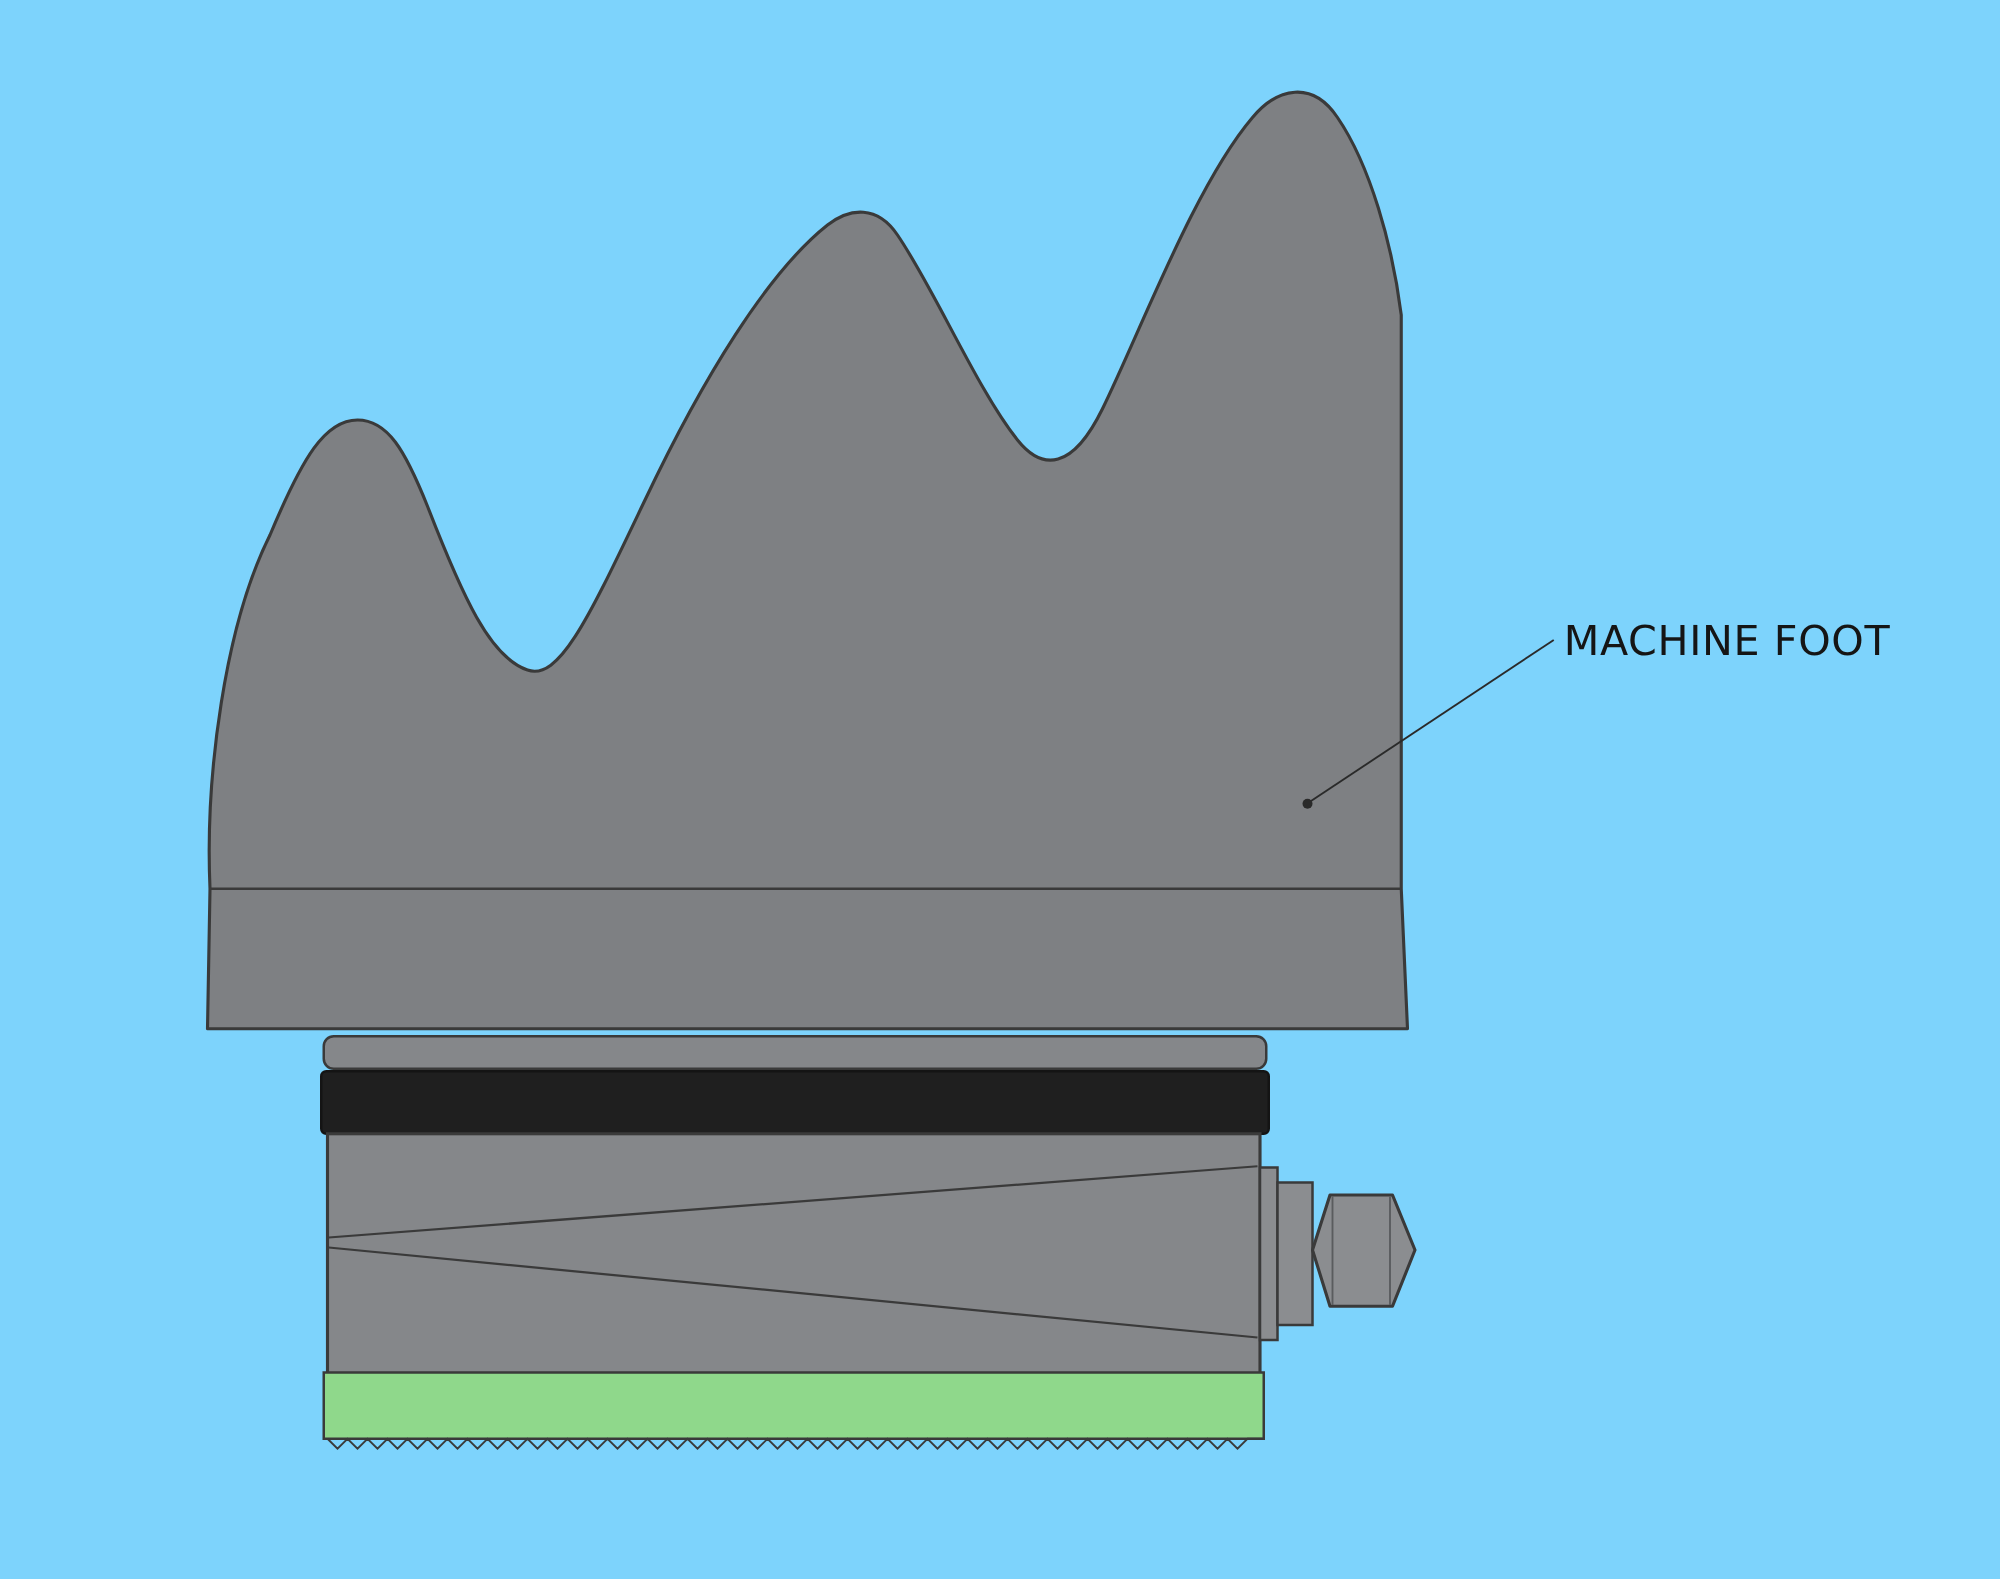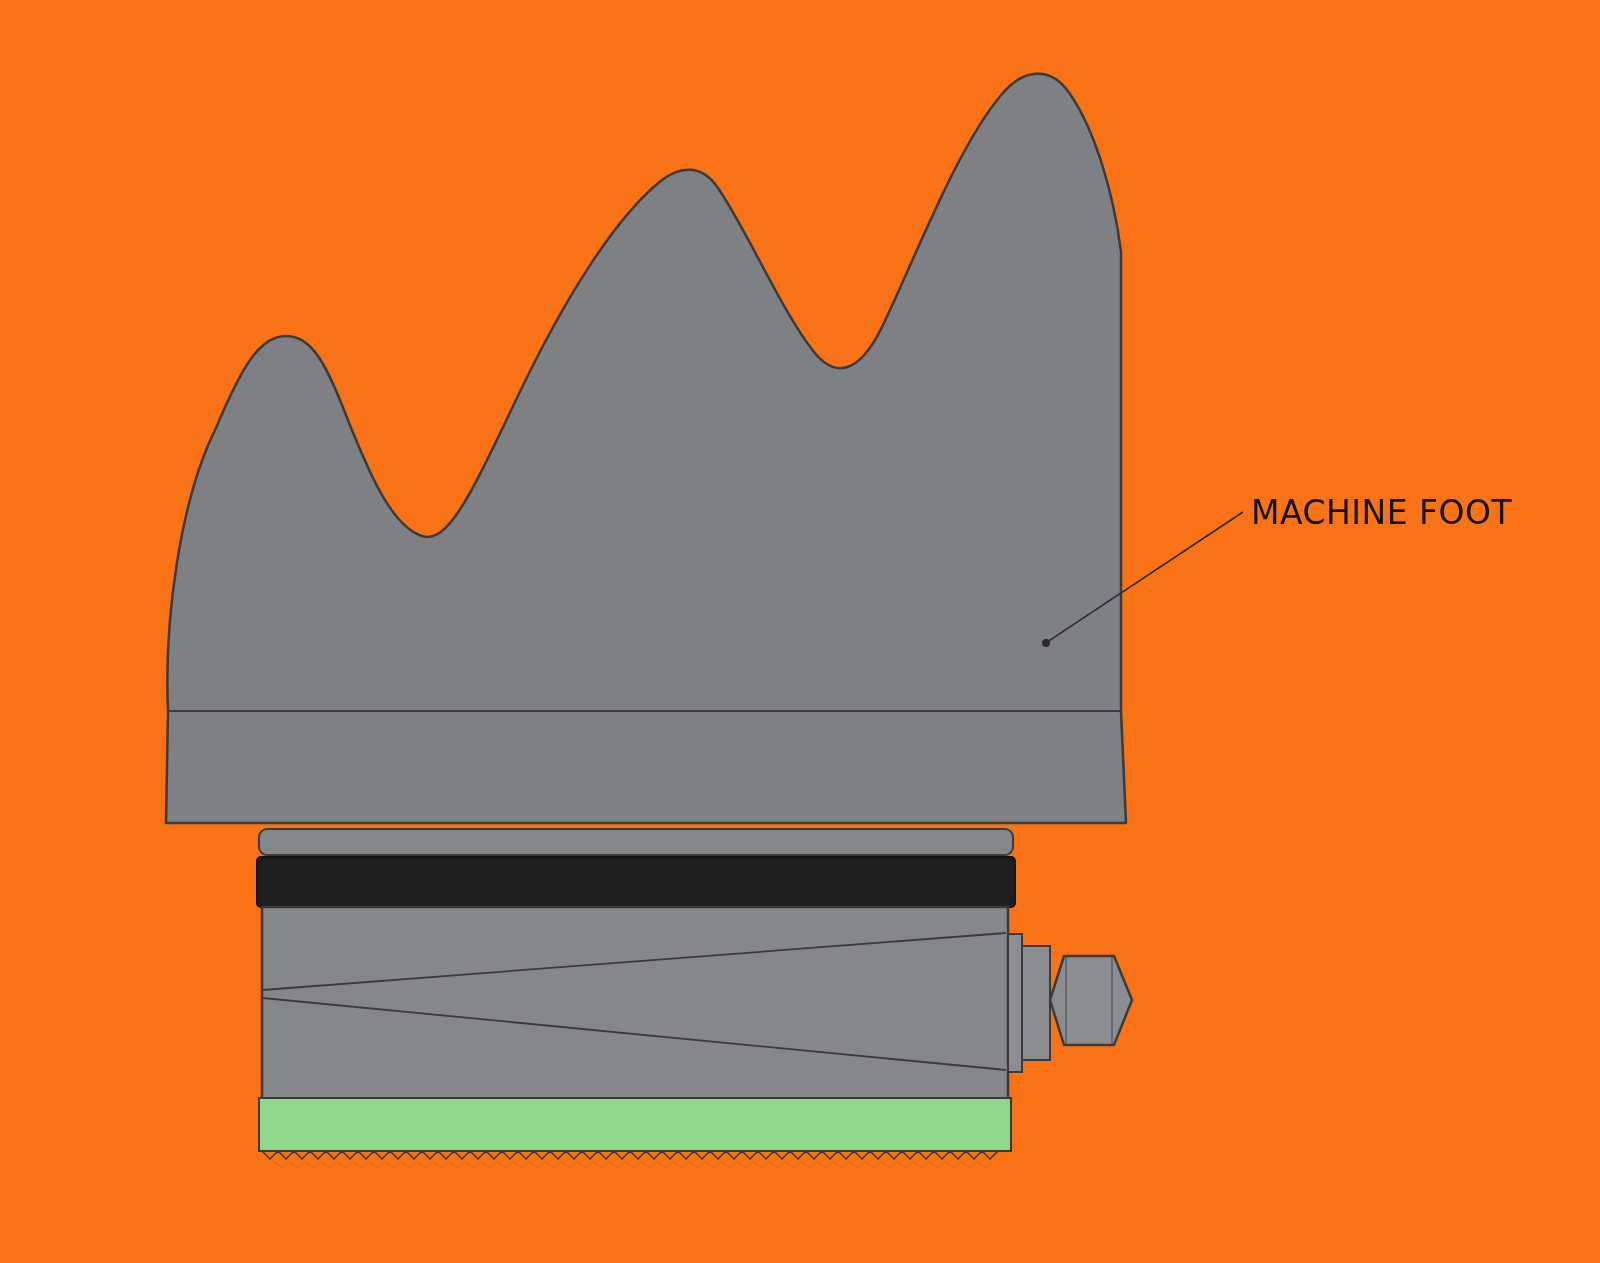--- a/index.html
+++ b/index.html
@@ -5,21 +5,21 @@
   html, body {
     margin: 0;
     padding: 0;
     background: #ffffff;
     font-family: "DejaVu Sans", "Liberation Sans", sans-serif;
   }
   .canvas {
     position: relative;
     width: 1600px;
     height: 1263px;
-    background: #f97316;
+    background: #7dd3fc;
     overflow: hidden;
   }
   .canvas svg {
     position: absolute;
     top: 0;
     left: 0;
     display: block;
   }
   .diagram-label-text {
     font-family: "DejaVu Sans", "Liberation Sans", sans-serif;

